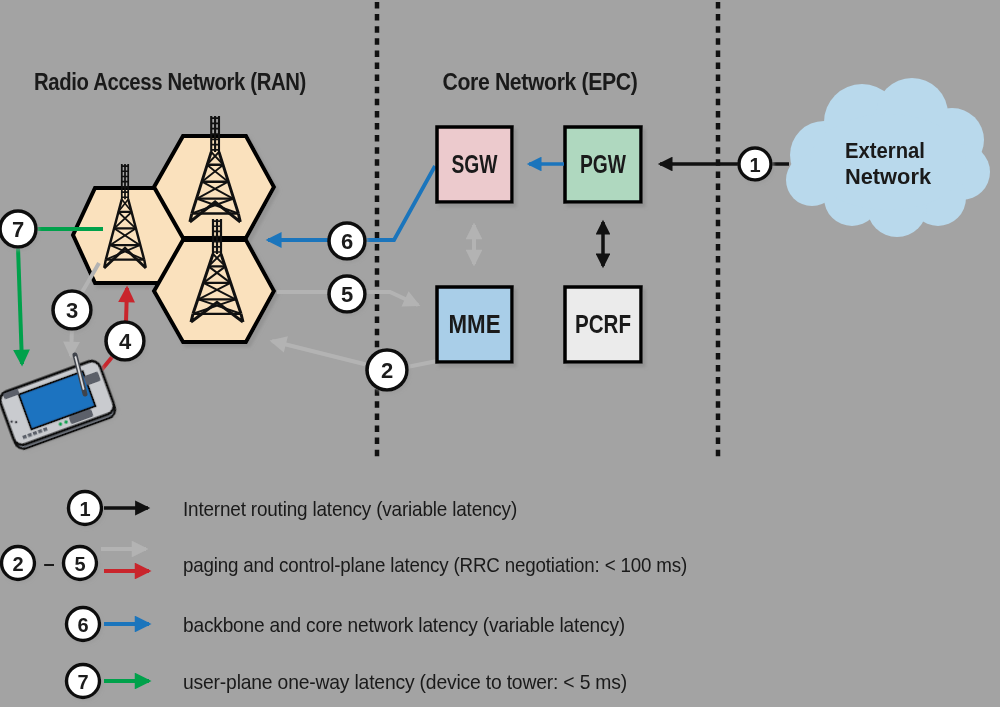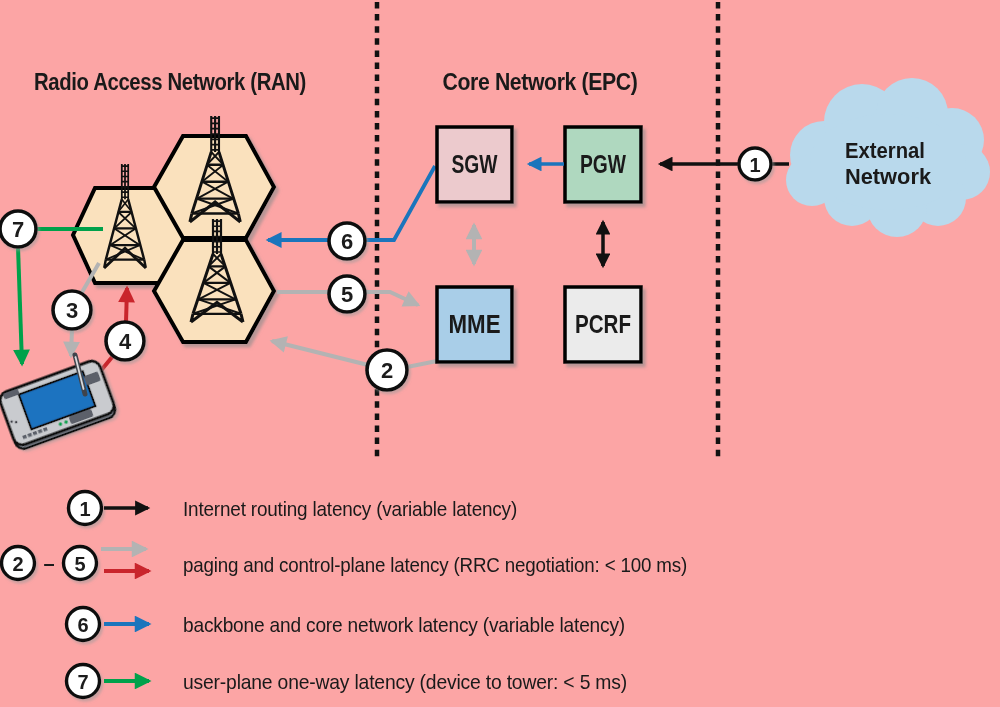--- a/index.html
+++ b/index.html
@@ -1,16 +1,16 @@
 <!DOCTYPE html>
 <html><head>
 <meta charset="utf-8">
 <style>
   html,body{margin:0;padding:0;background:#ffffff;}
-  .stage{position:relative;width:1000px;height:707px;background:#fca5a5;overflow:hidden;}
+  .stage{position:relative;width:1000px;height:707px;background:#a3a3a3;overflow:hidden;}
   text{font-family:"Liberation Sans",sans-serif;fill:#1a1a1a;}
   .num{font-weight:bold;font-size:22px;}
   .num-sm{font-weight:bold;font-size:20px;}
   .title{font-weight:bold;font-size:23px;letter-spacing:-0.4px;}
   .nodelbl{font-weight:bold;font-size:25px;}
   .leg{font-size:21px;letter-spacing:-0.2px;}
   .cloudlbl{font-weight:bold;font-size:22px;}
 </style>
 </head>
 <body>

